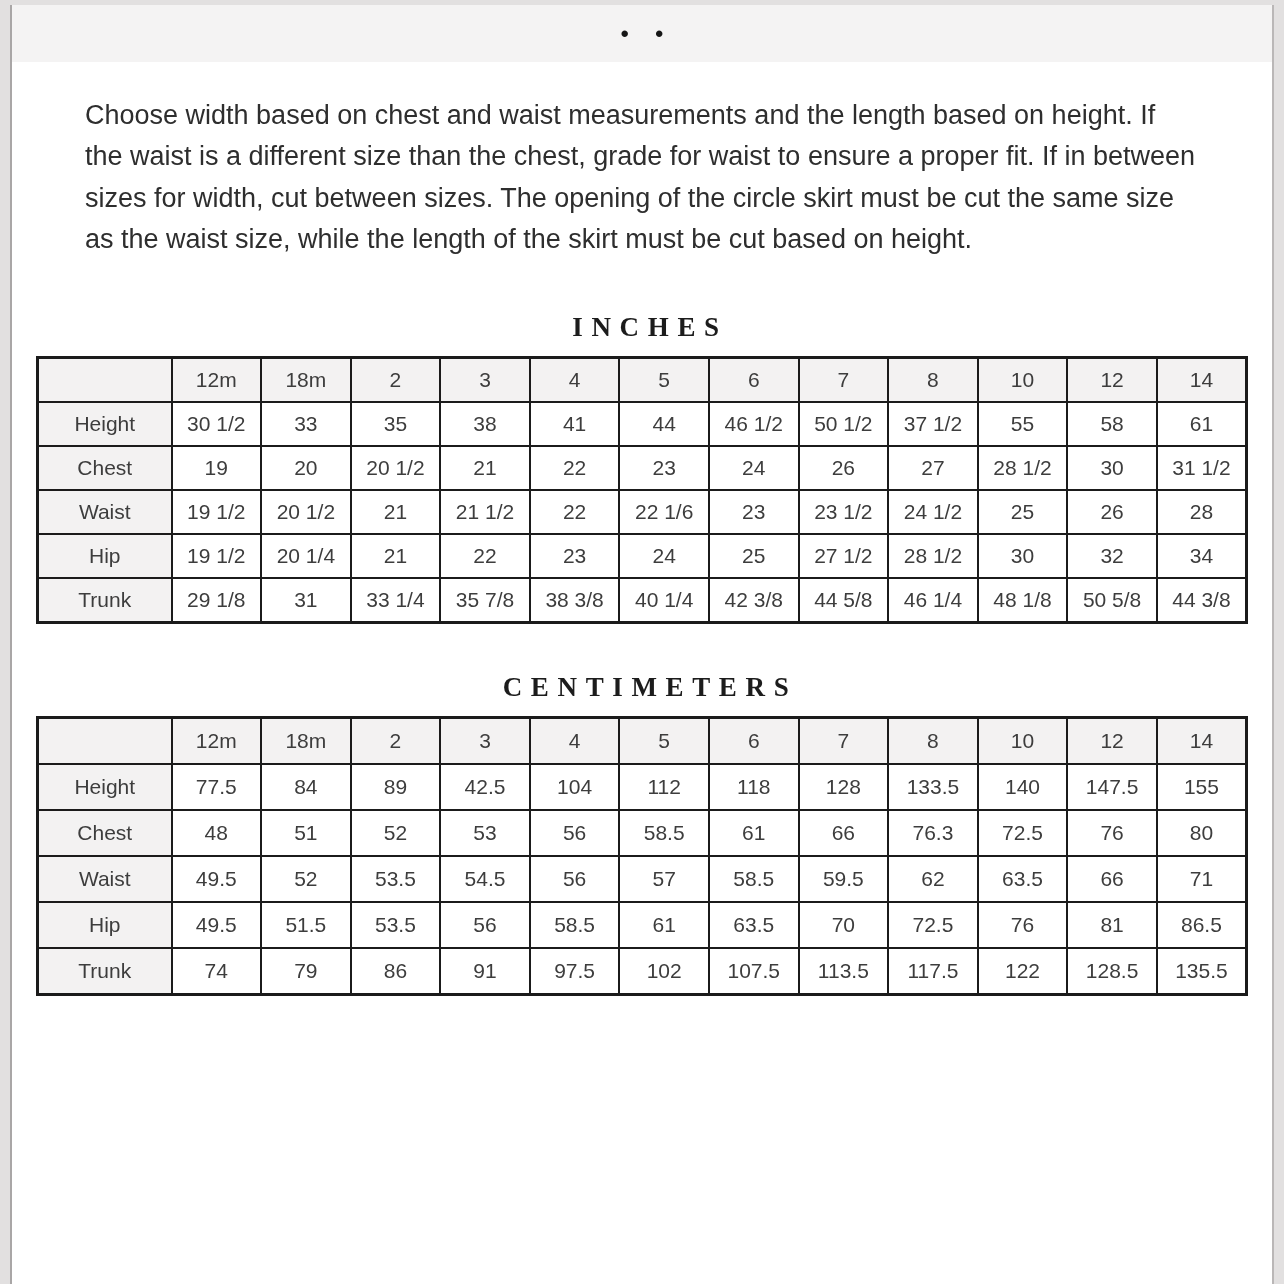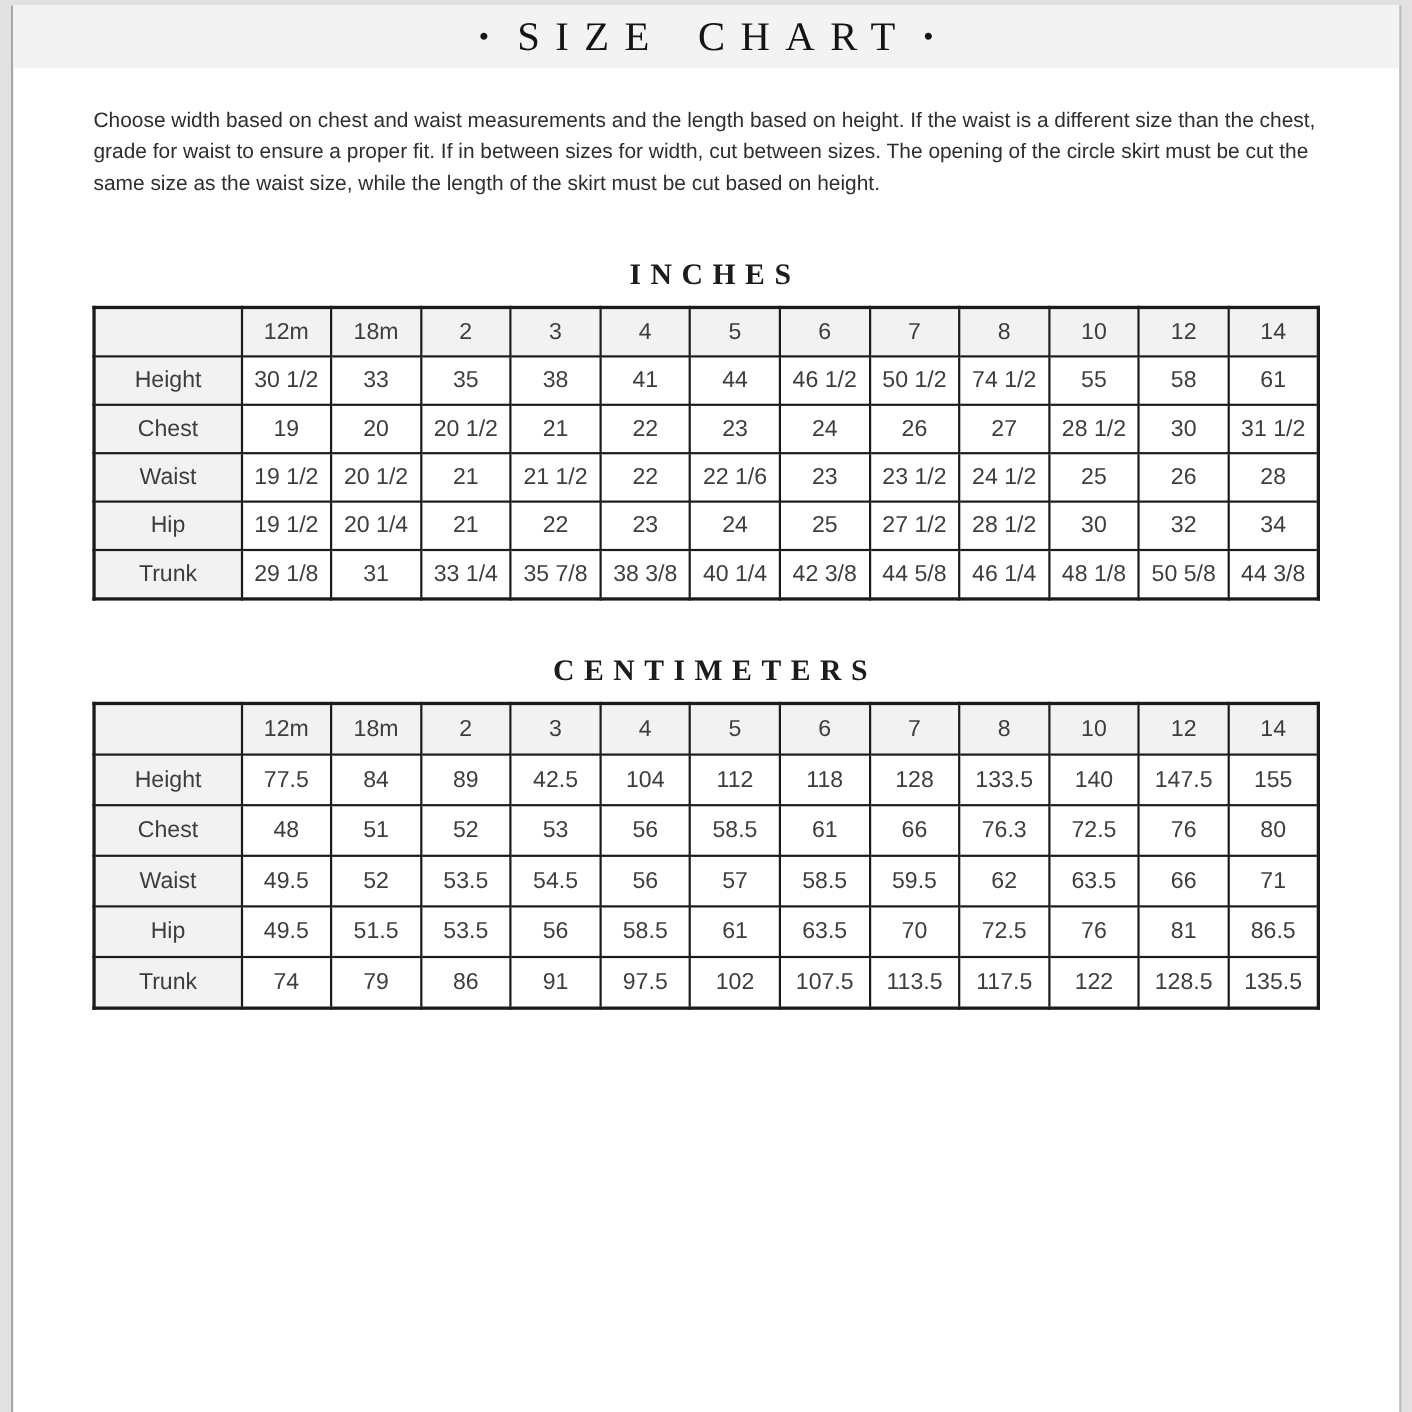--- a/index.html
+++ b/index.html
@@ -41,40 +41,40 @@
     font-family: "Liberation Serif", serif;
     font-size: 37px;
     letter-spacing: 0.38em;
     word-spacing: 0.18em;
     color: #141414;
     white-space: nowrap;
     margin-right: -0.38em;
   }
   .intro {
     margin: 33px 76px 12px 73px;
-    font-size: 19px;
+    font-size: 27px;
     line-height: 1.53;
     color: #2e2e2e;
   }
   .section-heading {
     margin: 0;
     text-align: center;
     font-family: "Liberation Serif", serif;
     font-weight: 600;
     font-size: 27px;
     letter-spacing: 0.32em;
     color: #1c1c1c;
     padding-left: 16px;
   }
   .heading-inches { margin-top: 52px; }
   .heading-cm { margin-top: 48px; }
   table.size-table {
     border-collapse: collapse;
     table-layout: fixed;
-    width: 1116px;
+    width: 1212px;
     margin: 13px auto 0 auto;
     border: 3px solid #1b1b1b;
     font-size: 21px;
     color: #3d3d3d;
   }
   table.size-table th,
   table.size-table td {
     border: 2px solid #1b1b1b;
     text-align: center;
     vertical-align: middle;
@@ -93,21 +93,20 @@
   table.size-table td.value-cell { background: #ffffff; }
   table.table-cm th, table.table-cm td { height: 44px; }
 </style>
 </head>
 <body>
 
 <div class="page">
 
   <div class="title-band">
     <span class="dot">•</span>
-    <span class="page-title">SIZE CHART</span>
     <span class="dot">•</span>
   </div>
 
   <p class="intro">Choose width based on chest and waist measurements and the length based on height. If the waist is a different size than the chest, grade for waist to ensure a proper fit. If in between sizes for width, cut between sizes. The opening of the circle skirt must be cut the same size as the waist size, while the length  of the skirt must be cut based on height.</p>
 
   <h2 class="section-heading heading-inches">INCHES</h2>
   <table class="size-table table-inches">
       <colgroup>
         <col class="label-col">
         <col>
@@ -144,21 +143,21 @@
         <tr>
           <th class="label-cell">Height</th>
           <td class="value-cell">30 1/2</td>
           <td class="value-cell">33</td>
           <td class="value-cell">35</td>
           <td class="value-cell">38</td>
           <td class="value-cell">41</td>
           <td class="value-cell">44</td>
           <td class="value-cell">46 1/2</td>
           <td class="value-cell">50 1/2</td>
-          <td class="value-cell">74 1/2</td>
+          <td class="value-cell">37 1/2</td>
           <td class="value-cell">55</td>
           <td class="value-cell">58</td>
           <td class="value-cell">61</td>
         </tr>
         <tr>
           <th class="label-cell">Chest</th>
           <td class="value-cell">19</td>
           <td class="value-cell">20</td>
           <td class="value-cell">20 1/2</td>
           <td class="value-cell">21</td>

